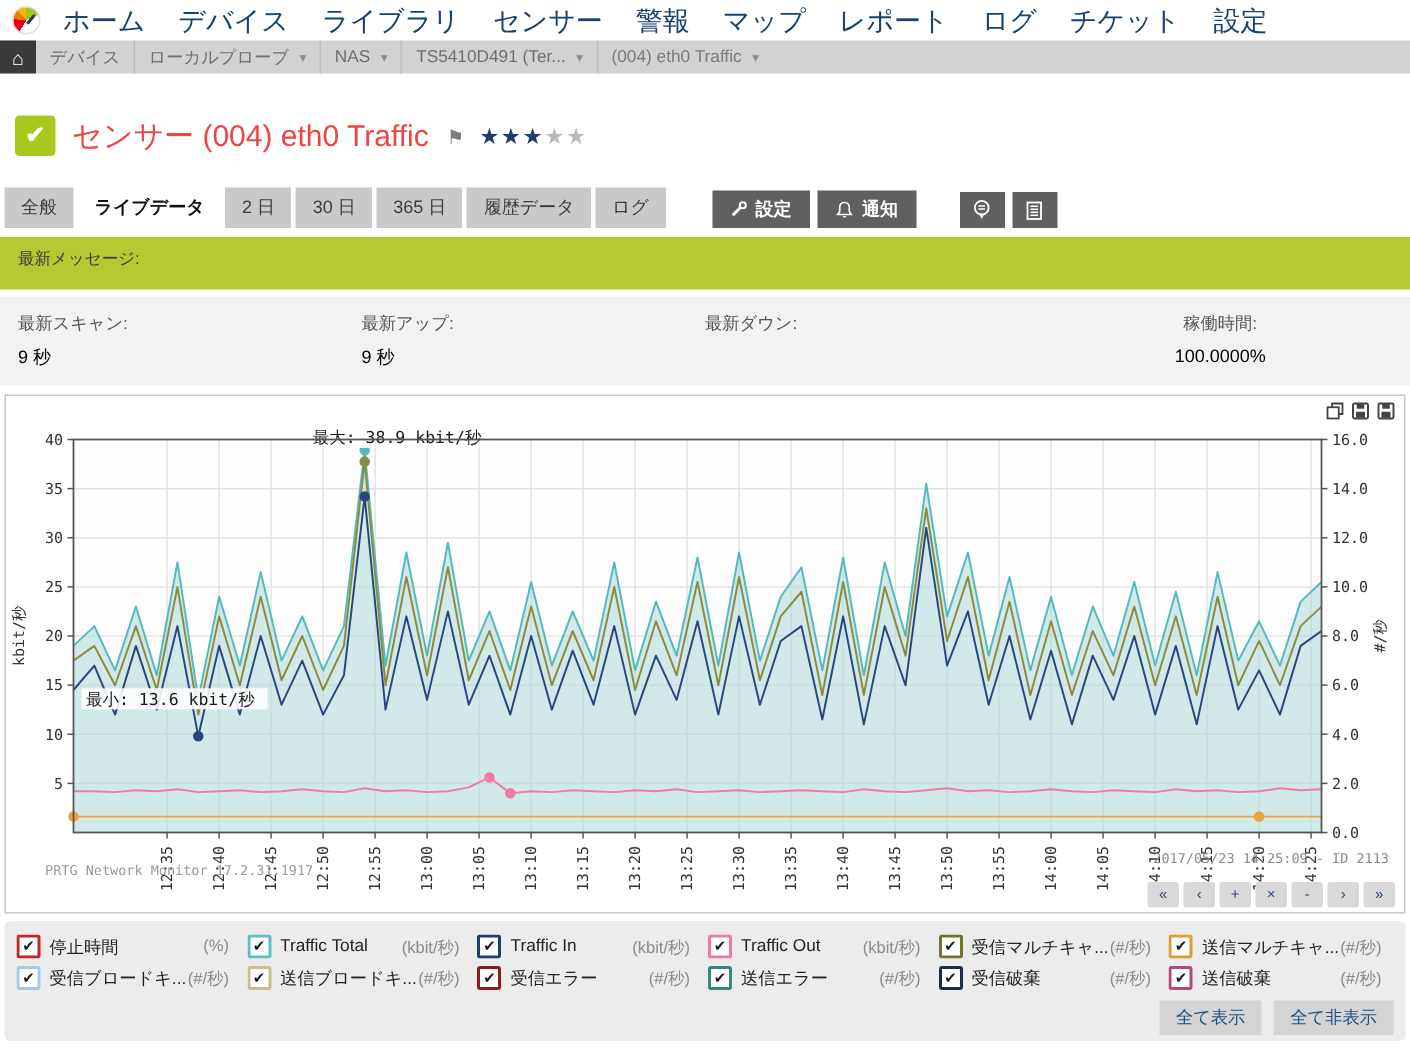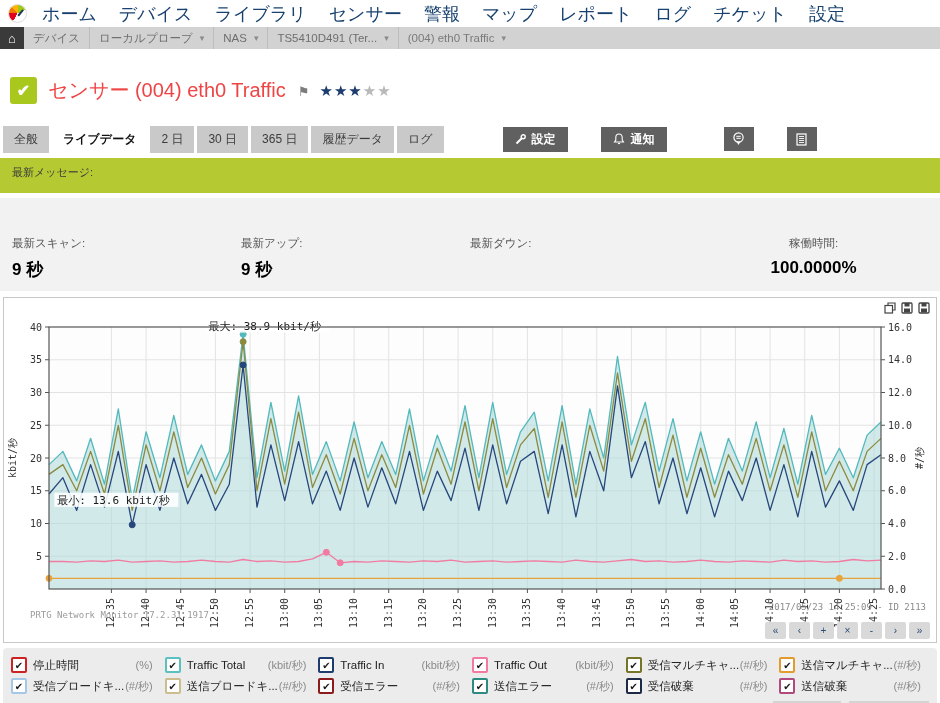--- a/index.html
+++ b/index.html
@@ -22,37 +22,37 @@
   
   .title-row{display:flex;align-items:center;margin:25px 0 0 10px;height:32px;}
   .check-tile{width:27px;height:27px;background:#a8c81e;border-radius:3px;color:#fff;font-size:16px;font-weight:bold;
               display:flex;align-items:center;justify-content:center;margin-right:11px;}
   .page-title{font-size:20px;color:#ef4444;font-weight:400;}
   .flag{color:#7c7c7c;font-size:13px;margin:2px 10px 0 12px;}
   .stars{display:flex;margin-top:2px;}
   .star{font-size:15px;color:#1e3c6e;cursor:pointer;letter-spacing:1px;}
   .star.empty{color:#b9b9b9;}
   
-  .tab-row{display:flex;align-items:center;margin:20px 0 0 3px;height:26px;gap:28px;}
+  .tab-row{display:flex;align-items:flex-end;margin:20px 0 0 3px;height:26px;}
   .tab{background:#c9c9c9;color:#3c3c3c;font-size:12px;padding:5px 11px;margin-right:3px;cursor:pointer;white-space:nowrap;}
   .tab.active{background:#fff;font-weight:bold;color:#111;}
   .btn-dark{background:#606060;color:#fff;font-size:12px;font-weight:bold;padding:4px 12px;margin-right:5px;
             display:flex;align-items:center;gap:6px;cursor:pointer;border:none;}
   .btn-dark.iconic{width:30px;justify-content:center;padding:4px 0;height:24px;box-sizing:border-box;}
   .gap1{margin-left:28px;} .gap2{margin-left:24px;}
   
   .message-bar{background:#b5c932;margin-top:6px;padding:7px 12px 13px;}
   .msg-label{font-size:11px;color:#3c3c3c;}
   .msg-value{font-size:15px;font-weight:bold;color:#000;margin-top:10px;}
   
   .status-panel{background:#f2f2f2;margin-top:5px;display:flex;padding:10px 12px;}
   .status-col{flex:1;}
   .status-col.right{text-align:center;}
-  .st-label{font-size:11.5px;color:#555;margin-top:28px;}
-  .st-value{font-size:17px;font-weight:bold;color:#000;margin-top:7px;min-height:14px;}
+  .st-label{font-size:11.5px;color:#555;}
+  .st-value{font-size:12px;font-weight:normal;color:#000;margin-top:7px;min-height:14px;}
   
   .chart-panel{margin:6px 3px 0;border:1px solid #c8c8c8;background:#fff;position:relative;height:346px;box-sizing:border-box;}
   .chart-icons{position:absolute;top:4px;right:6px;display:flex;gap:5px;z-index:3;}
   .chart-icons svg{cursor:pointer;}
   #chart-svg{display:block;margin-top:14px;}
   .chart-brand{position:absolute;left:26px;bottom:22px;font:9px "DejaVu Sans Mono",monospace;color:#9a9a9a;z-index:2;}
   .chart-stamp{position:absolute;right:10px;bottom:30px;font:9px "DejaVu Sans Mono",monospace;color:#8a8a8a;z-index:2;}
   .pager{position:absolute;right:6px;bottom:3px;display:flex;gap:3px;z-index:2;}
   .pager button{width:21px;height:17px;background:#d9d9d9;border:none;color:#2a4a7a;font-size:10px;
                 line-height:15px;border-radius:2px;padding:0;cursor:pointer;}

